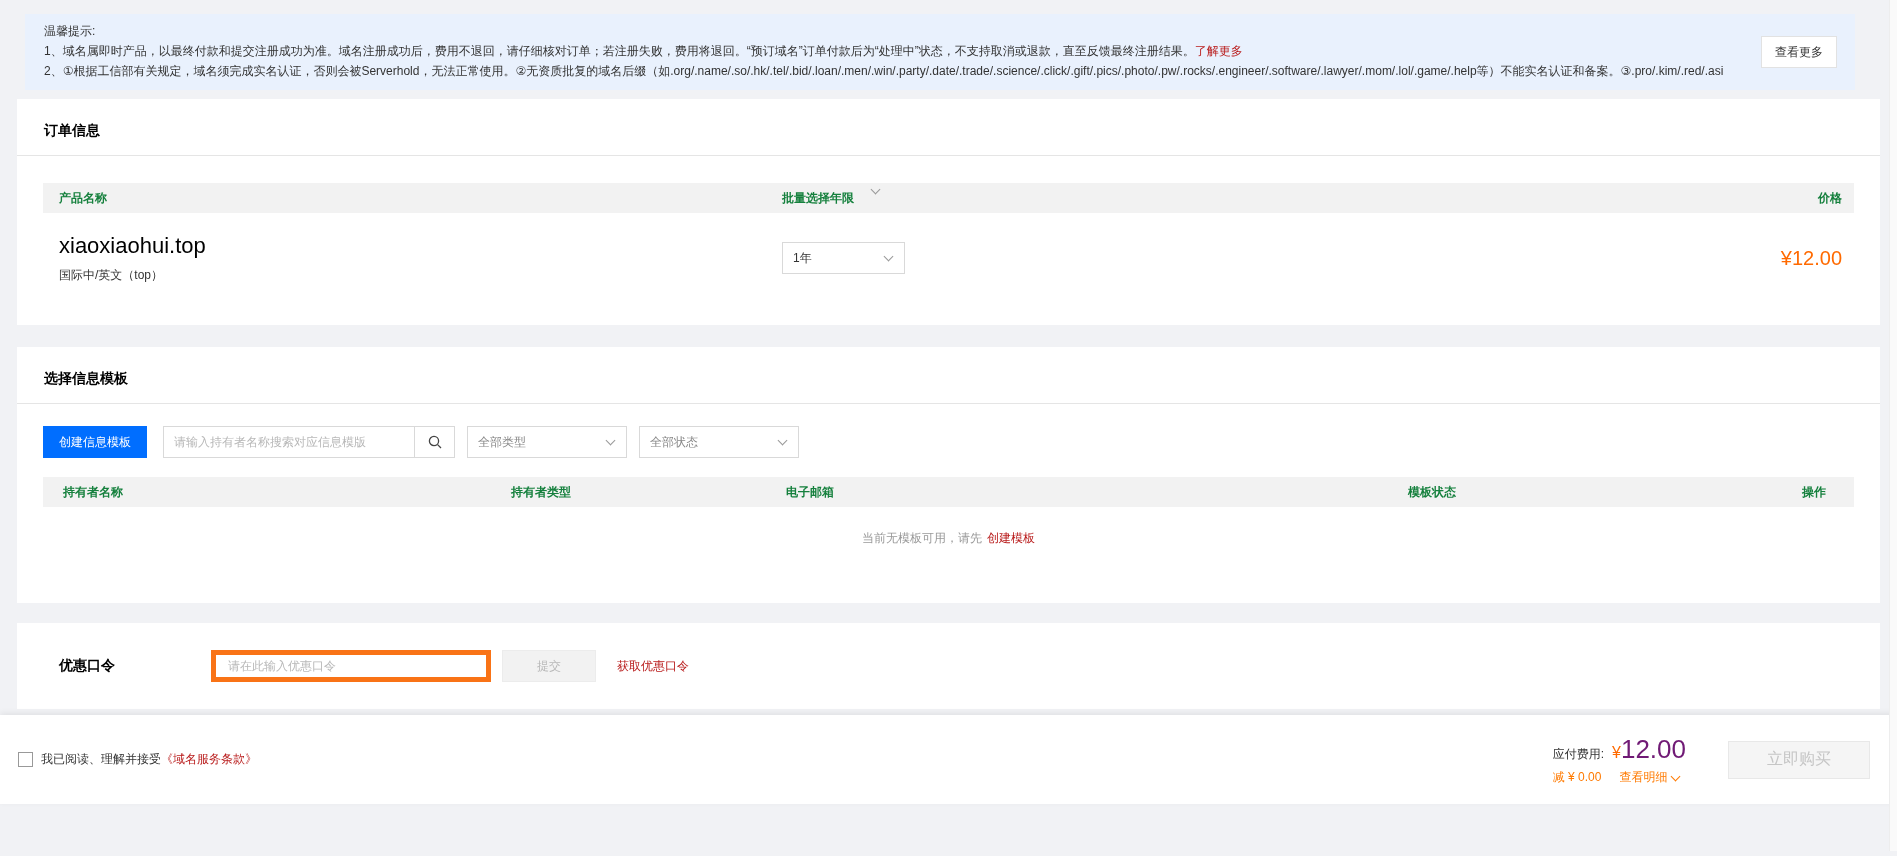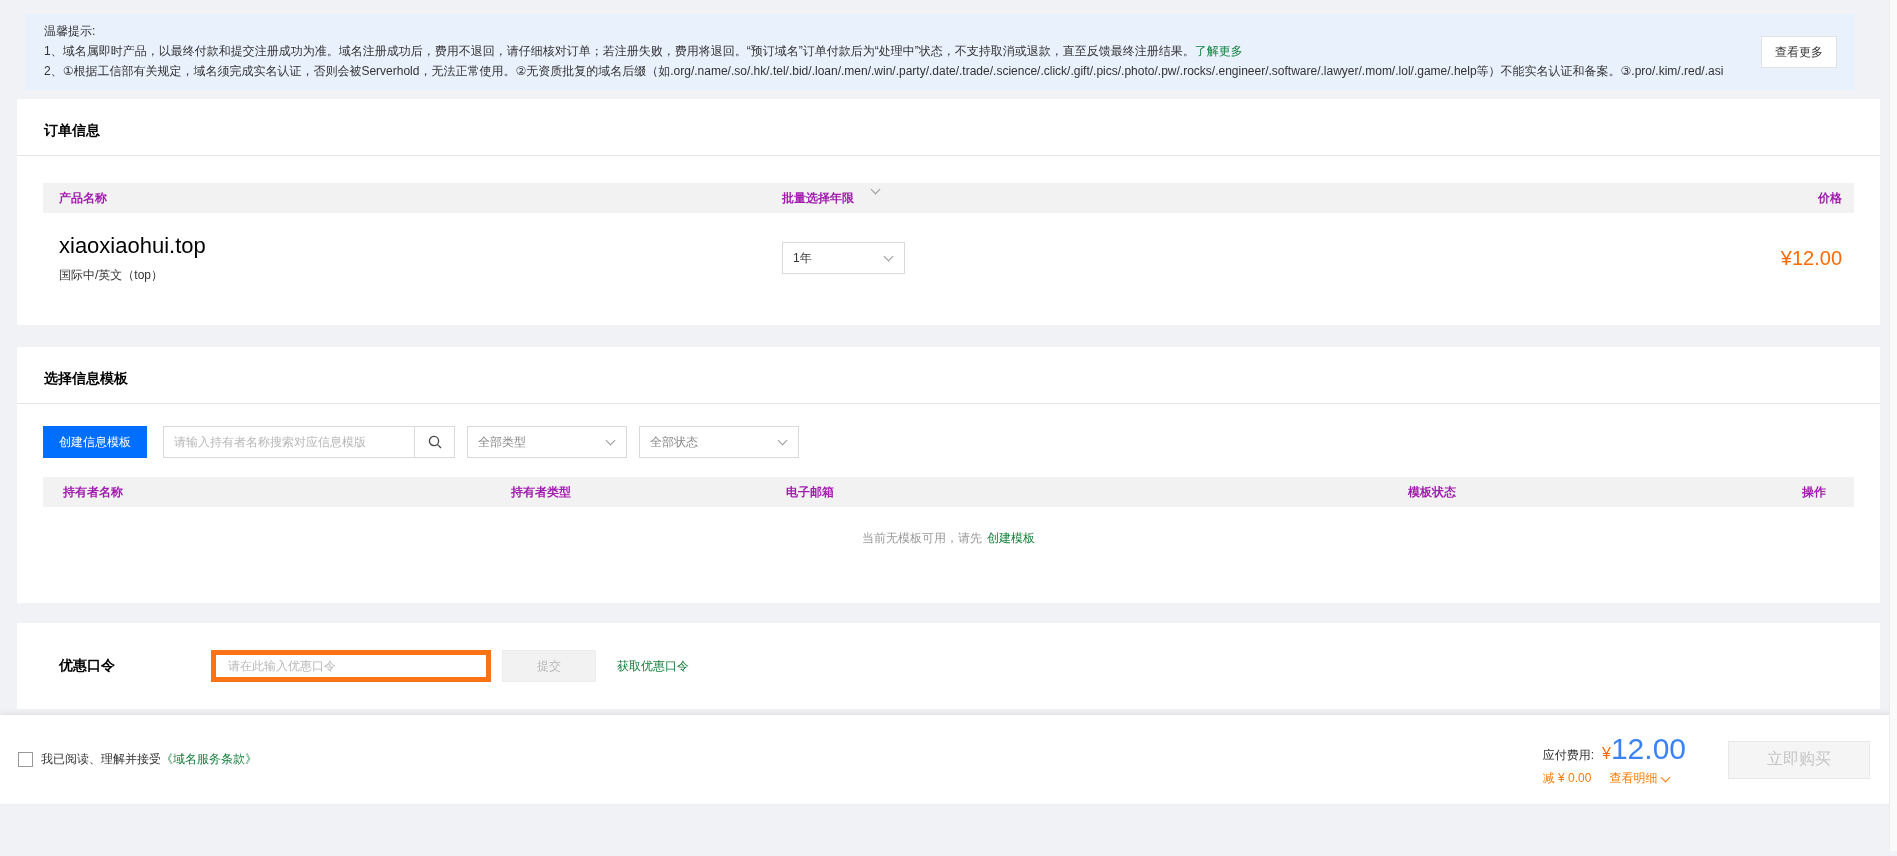--- a/index.html
+++ b/index.html
@@ -3,21 +3,21 @@
 <meta charset="utf-8">
 <style>
   * { margin:0; padding:0; box-sizing:border-box; }
   html,body { width:1897px; height:856px; overflow:hidden; }
   body {
     background:#f1f2f5;
     font-family:"Liberation Sans","DejaVu Sans",sans-serif;
     font-size:12px; color:#262626;
     position:relative;
   }
-  .link { color:#15803d; text-decoration:none; cursor:pointer; }
+  .link { color:#b91c1c; text-decoration:none; cursor:pointer; }
 
   
   .notice-banner {
     margin:14px 42px 0 25px;
     background:#e9f1fd;
     position:relative;
     padding:7px 120px 9px 19px;
     line-height:20px;
     color:#333;
   }
@@ -31,21 +31,21 @@
   
   .card { margin:0 17px; background:#fff; }
   .card1 { margin-top:9px; padding-bottom:22px; }
   .card2 { margin-top:22px; padding-bottom:34px; }
   .card3 { margin-top:20px; padding:27px 0; }
   .card-title { padding:23px 27px 15px 27px; font-size:14px; font-weight:bold; color:#000; }
   .divider { height:1px; background:#e5e5e5; }
   .inset { margin-left:26px; margin-right:26px; }
 
   
-  .thead { background:#f2f2f2; height:30px; display:flex; align-items:center; font-weight:bold; color:#a21caf; }
+  .thead { background:#f2f2f2; height:30px; display:flex; align-items:center; font-weight:bold; color:#15803d; }
   .order-row { padding-left:16px; padding-right:12px; display:flex; align-items:center; }
   .order-table { margin-top:27px; }
   .col-product { flex:0 0 723px; }
   .col-years { flex:1; display:flex; align-items:flex-start; }
   .col-price { width:200px; margin-left:auto; text-align:right; }
   .order-body { height:90px; }
   .domain { font-size:22px; color:#000; }
   .domain-sub { font-size:12px; color:#333; margin-top:8px; }
   .price { color:#ff6a00; font-size:20px; }
 
@@ -110,21 +110,21 @@
     display:flex; align-items:center; padding:0 27px 0 18px;
     position:relative;
   }
   .agree { display:flex; align-items:center; color:#333; cursor:pointer; }
   .checkbox { width:15px; height:15px; border:1px solid #999; background:#fff; display:inline-block; margin-right:8px; }
   .spacer { flex:1; }
   .pay { margin-right:42px; }
   .pay-line1 { display:flex; align-items:baseline; justify-content:flex-end; }
   .pay-label { color:#333; }
   .cur { color:#ff6a00; font-size:16px; margin-left:8px; }
-  .amt { color:#3b82f6; font-size:30px; }
+  .amt { color:#701a75; font-size:26px; }
   .pay-line2 { margin-top:4px; display:flex; align-items:center; color:#ff7a00; }
   .pay-line2 .detail { margin-left:18px; color:#ff7a00; text-decoration:none; cursor:pointer; display:flex; align-items:center; }
   .chev-orange { border-color:#ff7a00; margin-left:5px; margin-top:-2px; }
   .buy {
     width:142px; height:38px; background:#f5f5f5; border:1px solid #e8e8e8;
     color:#c6c6c6; font-size:16px; font-family:inherit; cursor:not-allowed;
   }
 
   .scrollbar-track {
     position:absolute; top:0; right:0; width:8px; height:851px;

